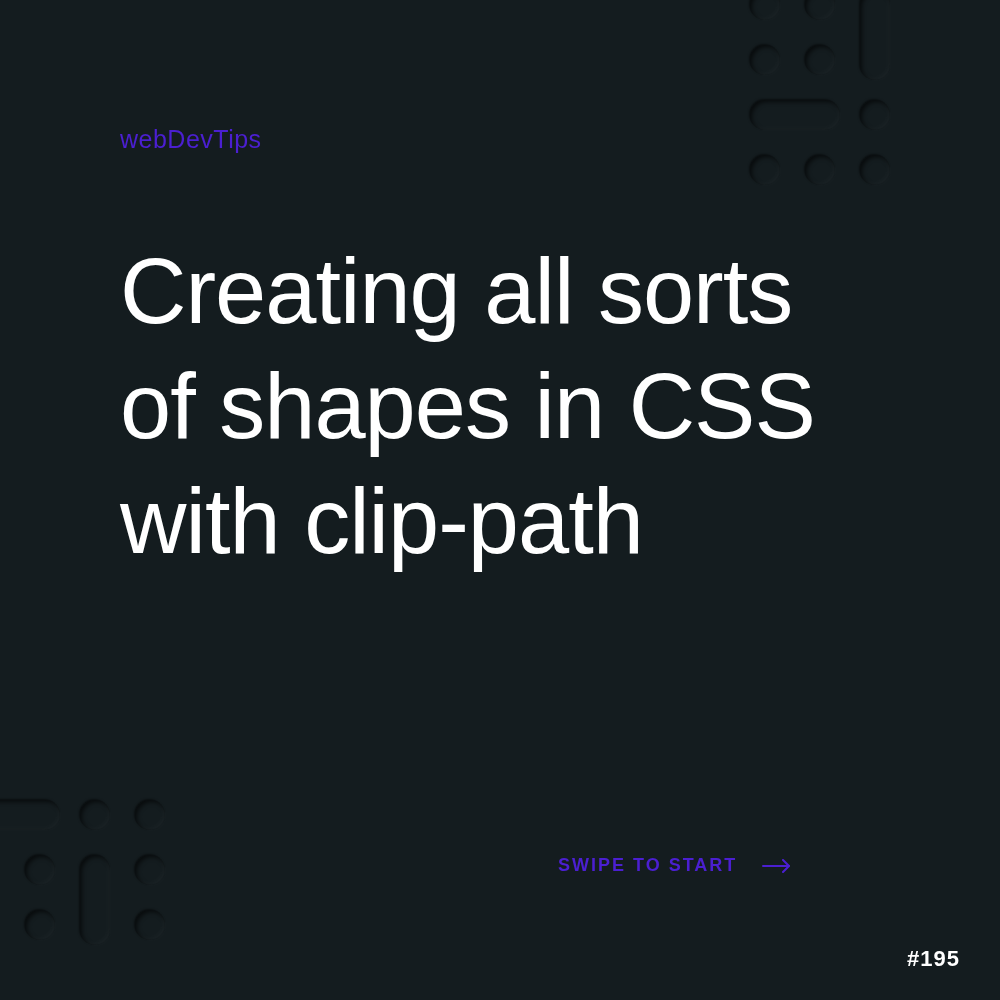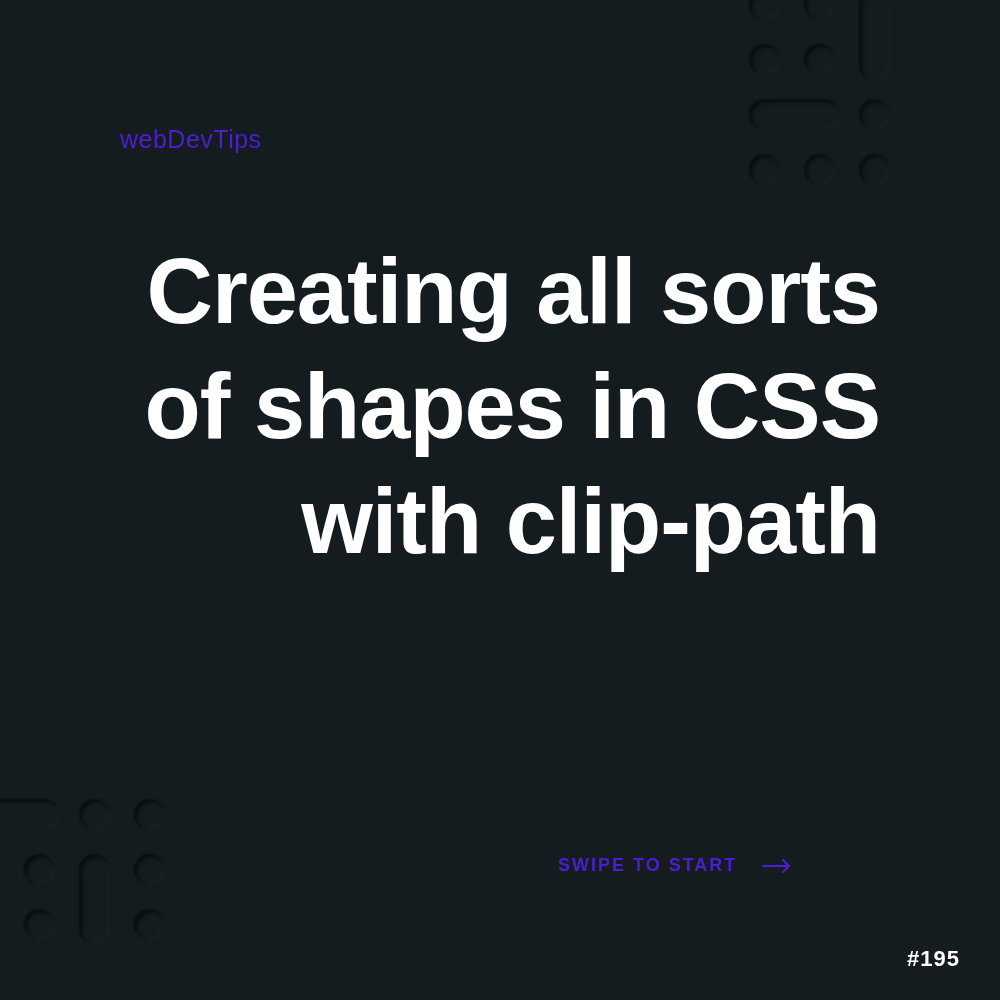--- a/index.html
+++ b/index.html
@@ -25,24 +25,23 @@
   .brand {
     color: #4b1fd1;
     font-size: 25px;
     font-weight: 500;
     letter-spacing: 0.5px;
     margin-bottom: 80px;
   }
   .title {
     color: #ffffff;
     font-size: 92px;
-    font-weight: 700;
+    font-weight: 400;
     line-height: 1.25;
     letter-spacing: -1px;
-    text-align: right;
   }
   .swipe {
     position: absolute;
     left: 558px;
     top: 855px;
     display: flex;
     gap: 25px;
   }
   .swipe-label {
     color: #4b1fd1;

